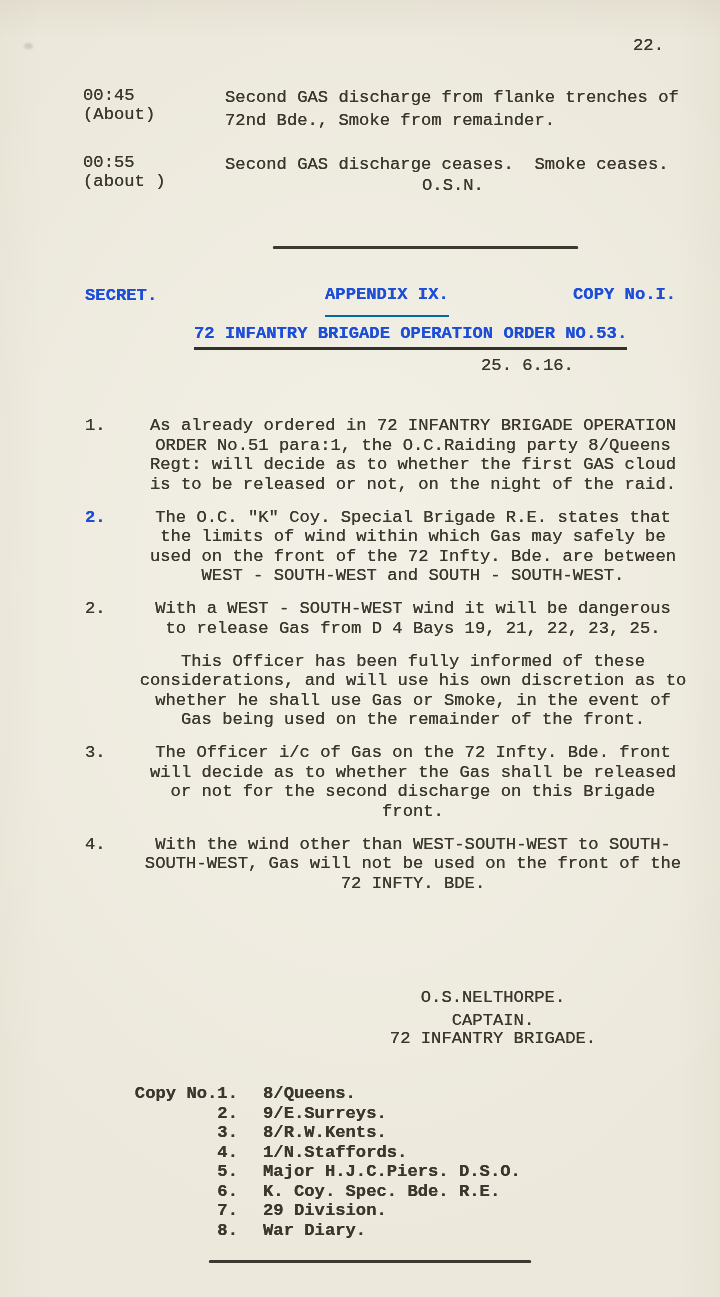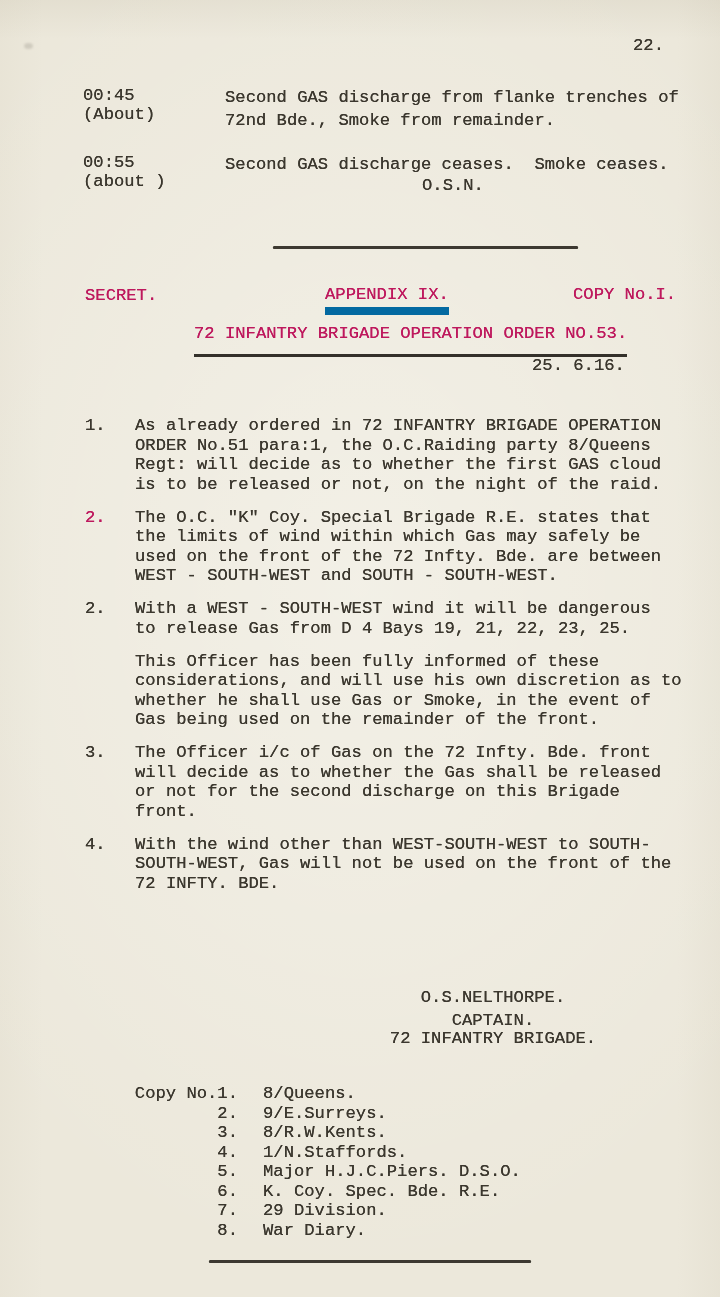--- a/index.html
+++ b/index.html
@@ -18,54 +18,54 @@
       linear-gradient(180deg, rgba(190,182,160,0.18) 0%, rgba(0,0,0,0) 3%),
       linear-gradient(90deg, rgba(200,192,170,0.10) 0%, rgba(0,0,0,0) 6%, rgba(0,0,0,0) 94%, rgba(195,187,165,0.12) 100%),
       #ece8db;
   }
   .smudge{
     position:absolute;left:24px;top:43px;width:9px;height:6px;border-radius:50%;
     background:#8a857a;opacity:0.28;filter:blur(1.2px);
   }
   .txt{white-space:pre;line-height:19.5px;text-shadow:0 0 0.5px currentColor;}
   .abs{position:absolute;}
-  .bold{font-weight:normal;color:#be185d;}
+  .bold{font-weight:bold;color:#1d4ed8;}
 
   .page-num{left:633px;top:36px;}
 
   .log{left:83px;top:86px;}
   .log-row{display:flex;margin-bottom:21px;}
   .log-time{width:142px;line-height:19px;}
   .log-desc{line-height:23px;}
   .log-sign{left:422px;top:176px;}
 
   .divider{height:3px;background:#3d3931;border-radius:2px;
     box-shadow:0 0 0.6px #3d3931;}
   .divider.top{left:273px;top:246px;width:305px;}
   .divider.bottom{left:209px;top:1260px;width:322px;}
 
   .hdr-secret{left:85px;top:286px;}
-  .hdr-appendix{left:325px;top:285px;border-bottom:8px solid #0369a1;padding-bottom:2px;}
+  .hdr-appendix{left:325px;top:285px;border-bottom:2px solid #0369a1;padding-bottom:10px;}
   .hdr-copy{left:573px;top:285px;}
 
-  .title{left:194px;top:324px;border-bottom:3px solid #34302a;padding-bottom:10px;}
-  .date{left:532px;top:356px;font-family:Liberation Mono, monospace;}
+  .title{left:194px;top:324px;border-bottom:3px solid #34302a;padding-bottom:3px;}
+  .date{left:481px;top:356px;font-family:Liberation Mono, monospace;}
 
   .paras{left:85px;top:416px;width:606px;}
   .para{display:flex;}
   .para-num{width:50px;flex:none;}
   .para-body{flex:1;}
-  .para-body .block{margin-bottom:13.5px;}
+  .para-body .block{margin-bottom:13.5px;text-align:center;}
   .ack{margin-left:58px;}
 
   .sig{left:377px;top:988px;width:232px;text-align:center;}
   .sig .name{line-height:19px;margin-bottom:5px;font-family:Liberation Mono, monospace;}
   .sig .line{line-height:18px;}
 
-  .dist{left:134px;top:1084px;}
+  .dist{left:134px;top:1084px;font-weight:bold;}
   .dist-row{display:flex;line-height:19.4px;}
   .dist-num{width:104px;text-align:right;white-space:pre;flex:none;}
   .dist-name{margin-left:25px;white-space:pre;}
 </style>
 </head>
 <body>
 
 <div class="paper"></div>
 <div class="smudge"></div>
 

